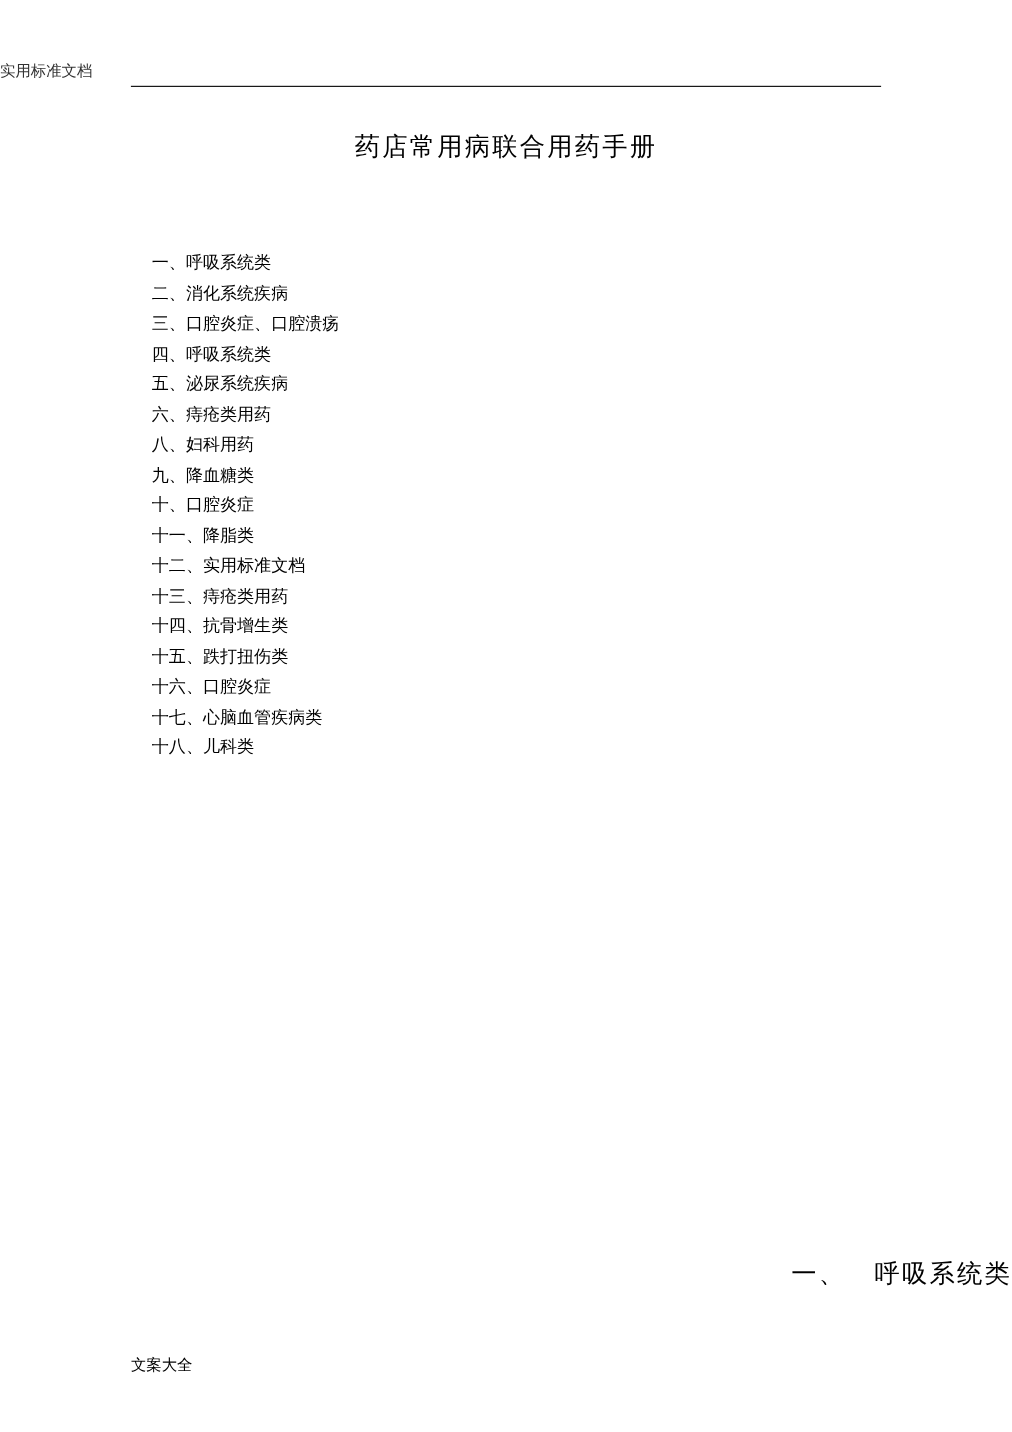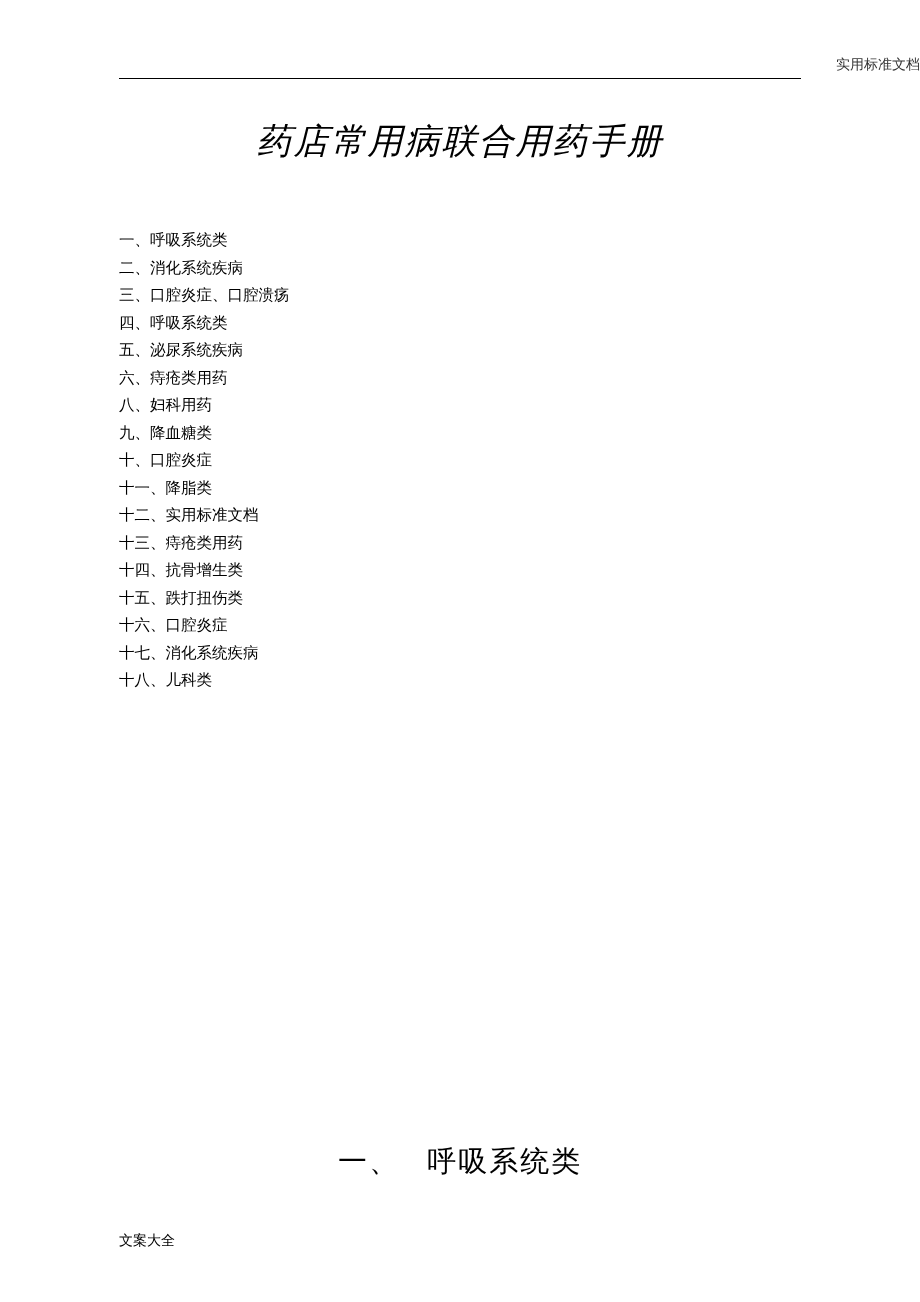--- a/index.html
+++ b/index.html
@@ -13,59 +13,59 @@
       width: 920px;
       height: 1302px;
       position: relative;
       color: #000000;
     }
     .page-header {
       position: absolute;
       top: 56px;
       left: 0;
       width: 100%;
-      text-align: right;
+      text-align: left;
       font-size: 14px;
       color: #333;
     }
     .header-line {
       position: absolute;
       top: 78px;
       left: 119px;
       width: 682px;
       border-top: 1px solid #000;
     }
     .main-title {
       position: absolute;
       top: 118px;
       left: 0;
       width: 100%;
       text-align: center;
-      font-size: 35px;
+      font-size: 23px;
       font-weight: normal;
       letter-spacing: 2px;
-      font-style: italic;
     }
     .toc-list {
       position: absolute;
       top: 226px;
       left: 119px;
       font-size: 15.5px;
       line-height: 27.5px;
     }
     .toc-item {
       display: block;
+      margin-left: 19px;
     }
     .section-heading {
       position: absolute;
       top: 1142px;
       left: 0;
       width: 100%;
-      text-align: center;
-      font-size: 29px;
+      text-align: right;
+      font-size: 23px;
       letter-spacing: 2px;
     }
     .section-heading .num {
       margin-right: 18px;
     }
     .footer-text {
       position: absolute;
       bottom: 52px;
       left: 119px;
       font-size: 14px;
@@ -90,21 +90,21 @@
   <span class="toc-item">六、痔疮类用药</span>
   <span class="toc-item">八、妇科用药</span>
   <span class="toc-item">九、降血糖类</span>
   <span class="toc-item">十、口腔炎症</span>
   <span class="toc-item">十一、降脂类</span>
   <span class="toc-item">十二、实用标准文档</span>
   <span class="toc-item">十三、痔疮类用药</span>
   <span class="toc-item">十四、抗骨增生类</span>
   <span class="toc-item">十五、跌打扭伤类</span>
   <span class="toc-item">十六、口腔炎症</span>
-  <span class="toc-item">十七、消化系统疾病</span>
+  <span class="toc-item">十七、心脑血管疾病类</span>
   <span class="toc-item">十八、儿科类</span>
 </div>
 
 <div class="section-heading">
   <span class="num">一、</span>
   <span>呼吸系统类</span>
 </div>
 
 <div class="footer-text">
   <span>文案大全</span>

